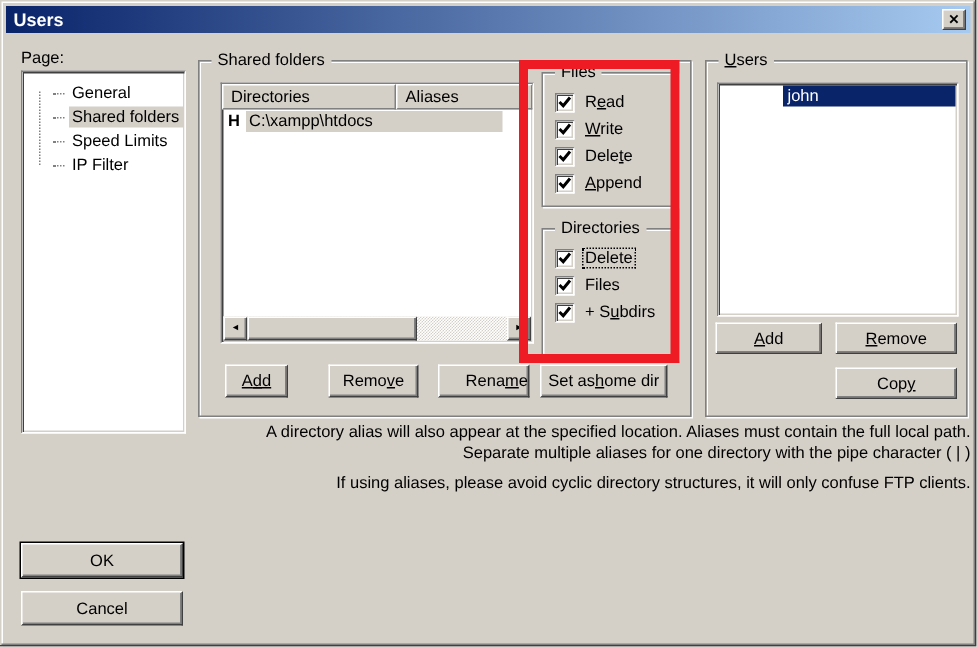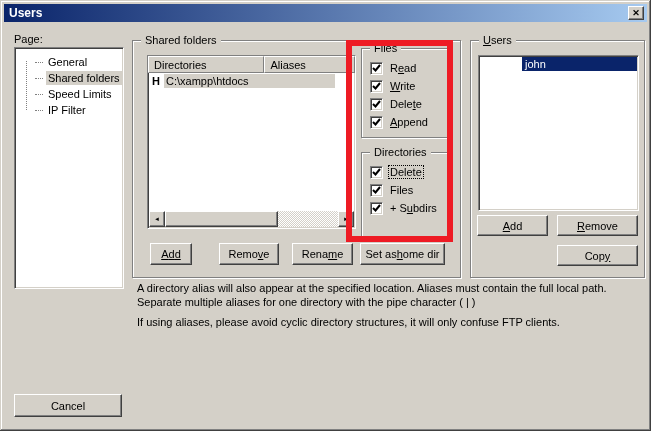--- a/index.html
+++ b/index.html
@@ -61,21 +61,21 @@
   .cblabel{margin-left:6px;padding:0 1px;white-space:nowrap;}
   .cblabel.focused{outline:1px dotted #000;}
   
   .ulist{position:absolute;left:7px;top:14px;width:161px;height:156px;overflow:hidden;padding:1px;}
   .uitem{height:14px;display:flex;align-items:center;padding-left:3px;margin-left:42px;}
   .uitem.selected{background:#0a246a;color:#fff;}
   
   .red-box{position:absolute;left:346px;top:40px;width:107px;height:202px;border:6px solid #ee1b24;z-index:50;pointer-events:none;}
   
   .help{position:absolute;left:133px;top:281px;width:514px;line-height:14px;}
-  .help p{margin:0 0 6px 4px;}
+  .help p{margin:0 0 6px 16px;text-align:right;}
   u{text-decoration:underline;}
 </style>
 </head>
 <body>
 
 <div class="win">
 
   <div class="titlebar">
     <span class="title">Users</span>
     <span class="closebtn">
@@ -126,21 +126,21 @@
         <span class="track"></span>
         <span class="sbtn">
             <span>►</span>
           </span>
       </div>
     </div>
   </div>
 
   <div class="btn" style="left:150px;top:243px;width:42px;height:22px;text-decoration:underline;">A<u>d</u>d</div>
   <div class="btn" style="left:199px;top:243px;width:60px;height:22px;margin-left:20px;">Remo<u>v</u>e</div>
-  <div class="btn" style="left:292px;top:243px;width:61px;height:22px;">Rena<u>m</u>e</div>
+  <div class="btn" style="left:292px;top:243px;width:61px;height:22px;justify-content:flex-end;">Rena<u>m</u>e</div>
   <div class="btn" style="left:360px;top:243px;width:85px;height:22px;text-align:right;">Set as <u>h</u>ome dir</div>
 
   <div class="group" style="left:361px;top:48px;width:91px;height:90px;padding-top:10px;">
     <span class="legend">Files</span>
     <div class="cbrow">
       <span class="cbox on">
           <svg width="9" height="9" viewBox="0 0 9 9">
             <path d="M1 4 L3.5 6.5 L8 1" stroke="#000" stroke-width="2" fill="none"></path>
           </svg>
         </span>
@@ -211,15 +211,16 @@
 
   <div class="btn" style="left:477px;top:215px;width:71px;height:21px;"><u>A</u>dd</div>
   <div class="btn" style="left:557px;top:215px;width:81px;height:21px;"><u>R</u>emove</div>
   <div class="btn" style="left:557px;top:245px;width:81px;height:21px;">Cop<u>y</u></div>
 
   <div class="help">
     <p>A directory alias will also appear at the specified location. Aliases must contain the full local path. Separate multiple aliases for one directory with the pipe character ( | )</p>
     <p>If using aliases, please avoid cyclic directory structures, it will only confuse FTP clients.</p>
   </div>
 
+  <div class="btn default" style="left:14px;top:362px;width:108px;height:23px;">OK</div>
   <div class="btn" style="left:14px;top:394px;width:108px;height:23px;">Cancel</div>
 
 </div>
 
 </body></html>

